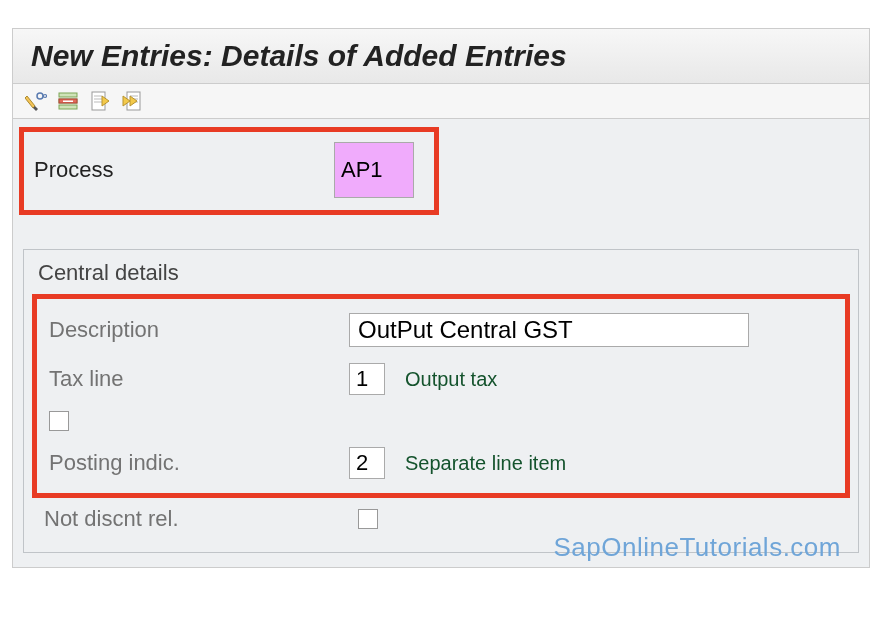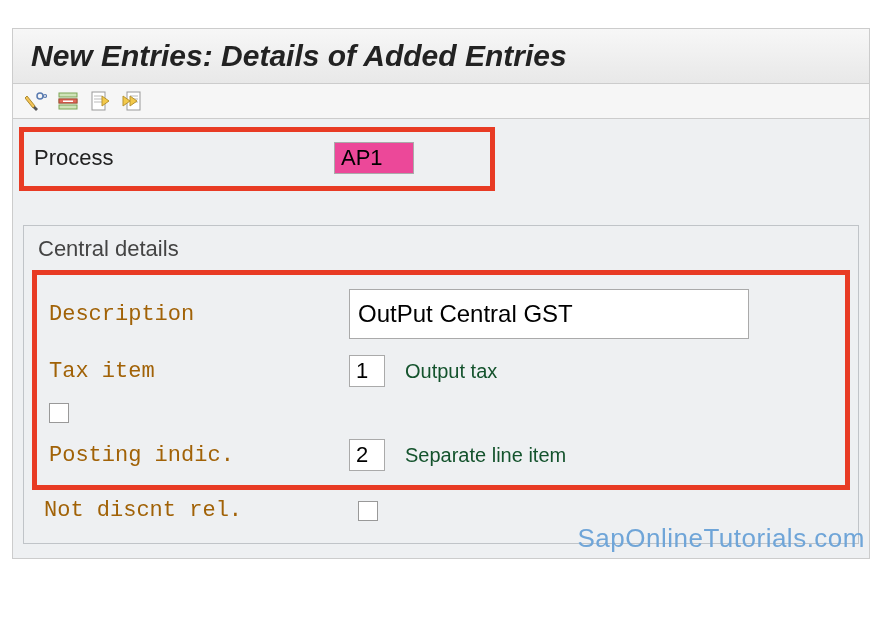--- a/index.html
+++ b/index.html
@@ -46,35 +46,35 @@
     padding: 4px 4px 8px 4px;
     background: #eef0f2;
     position: relative;
   }
   .process-row {
     display: flex;
     align-items: center;
     padding: 10px 6px 12px 10px;
     gap: 10px;
     border: 5px solid #e83b24;
-    width: 476px;
+    width: 420px;
     margin: 4px 0 0 2px;
     background: #eef0f2;
   }
   .fld-label {
     font-size: 22px;
     color: #222;
     width: 290px;
   }
   .input-short {
     font-size: 22px;
-    padding: 2px 6px;
+    padding: 14px 6px;
     width: 80px;
     border: 1px solid #aaa;
-    background: #ec4899;
+    background: #f0abfc;
   }
   .groupbox {
     margin: 34px 6px 6px 6px;
     border: 1px solid #c0c4c8;
     background: #eef0f2;
     padding-bottom: 12px;
   }
   .groupbox-title {
     font-size: 22px;
     color: #444;
@@ -86,27 +86,26 @@
     padding: 6px 0 6px 0;
   }
   .form-row {
     display: flex;
     align-items: center;
     padding: 8px 6px 8px 12px;
     gap: 10px;
   }
   .fld-label2 {
     font-size: 22px;
-    color: #a16207;
+    color: #737373;
     width: 290px;
-    font-family: Liberation Mono, monospace;
   }
   .input-long {
     font-size: 24px;
-    padding: 10px 8px;
+    padding: 2px 8px;
     width: 400px;
     border: 1px solid #aaa;
     background: #fff;
   }
   .input-tiny {
     font-size: 22px;
     padding: 2px 6px;
     width: 36px;
     border: 1px solid #aaa;
     background: #fff;
@@ -118,21 +117,21 @@
     margin-left: 10px;
   }
   .chk {
     width: 20px;
     height: 20px;
     border: 1px solid #999;
     background: #fff;
   }
   .watermark {
     position: absolute;
-    right: 4px;
+    right: 28px;
     bottom: 4px;
     font-size: 26px;
     color: #6fa5d8;
     letter-spacing: 0.5px;
     pointer-events: none;
   }
 </style>
 </head>
 <body>
 
@@ -193,21 +192,21 @@
       <div class="groupbox-title">Central details</div>
 
       <div class="redbox">
 
         <div class="form-row">
           <span class="fld-label2">Description</span>
           <input class="input-long" value="OutPut Central GST" style="">
         </div>
 
         <div class="form-row">
-          <span class="fld-label2">Tax item</span>
+          <span class="fld-label2">Tax line</span>
           <input class="input-tiny" value="1" style="">
           <span class="value-text">Output tax</span>
         </div>
 
         <div class="form-row">
           <span class="chk"></span>
         </div>
 
         <div class="form-row">
           <span class="fld-label2">Posting indic.</span>

